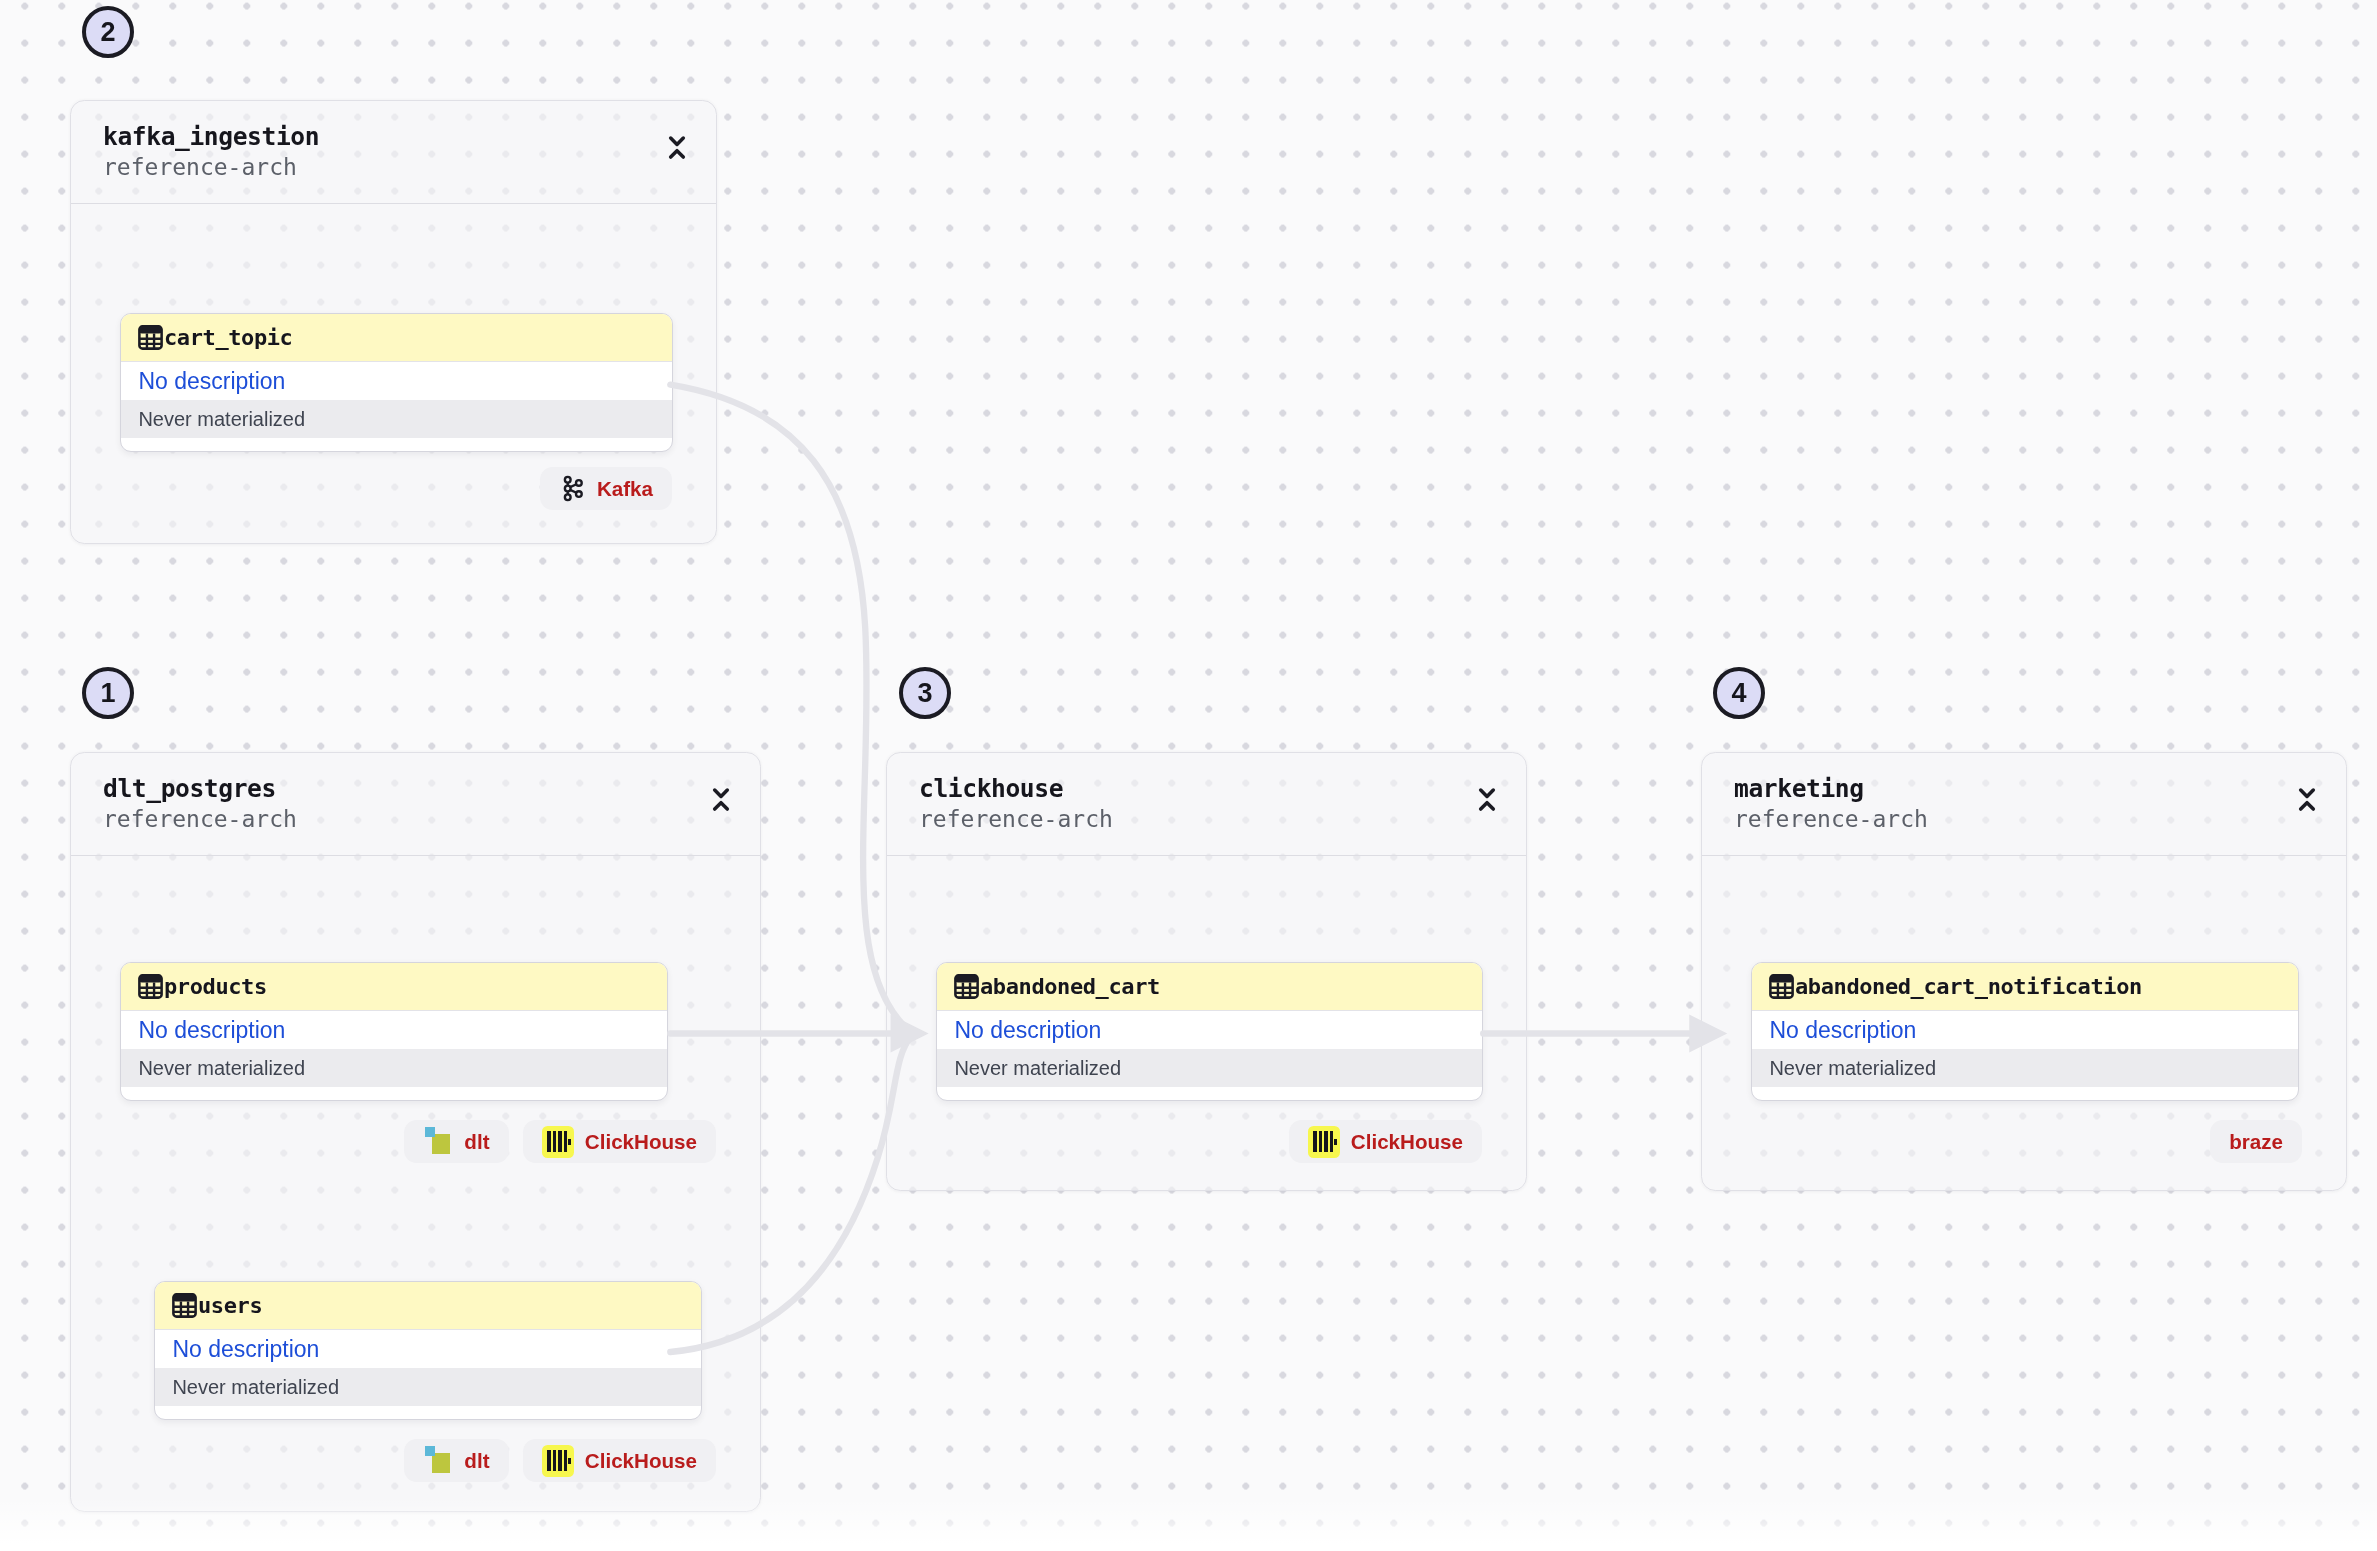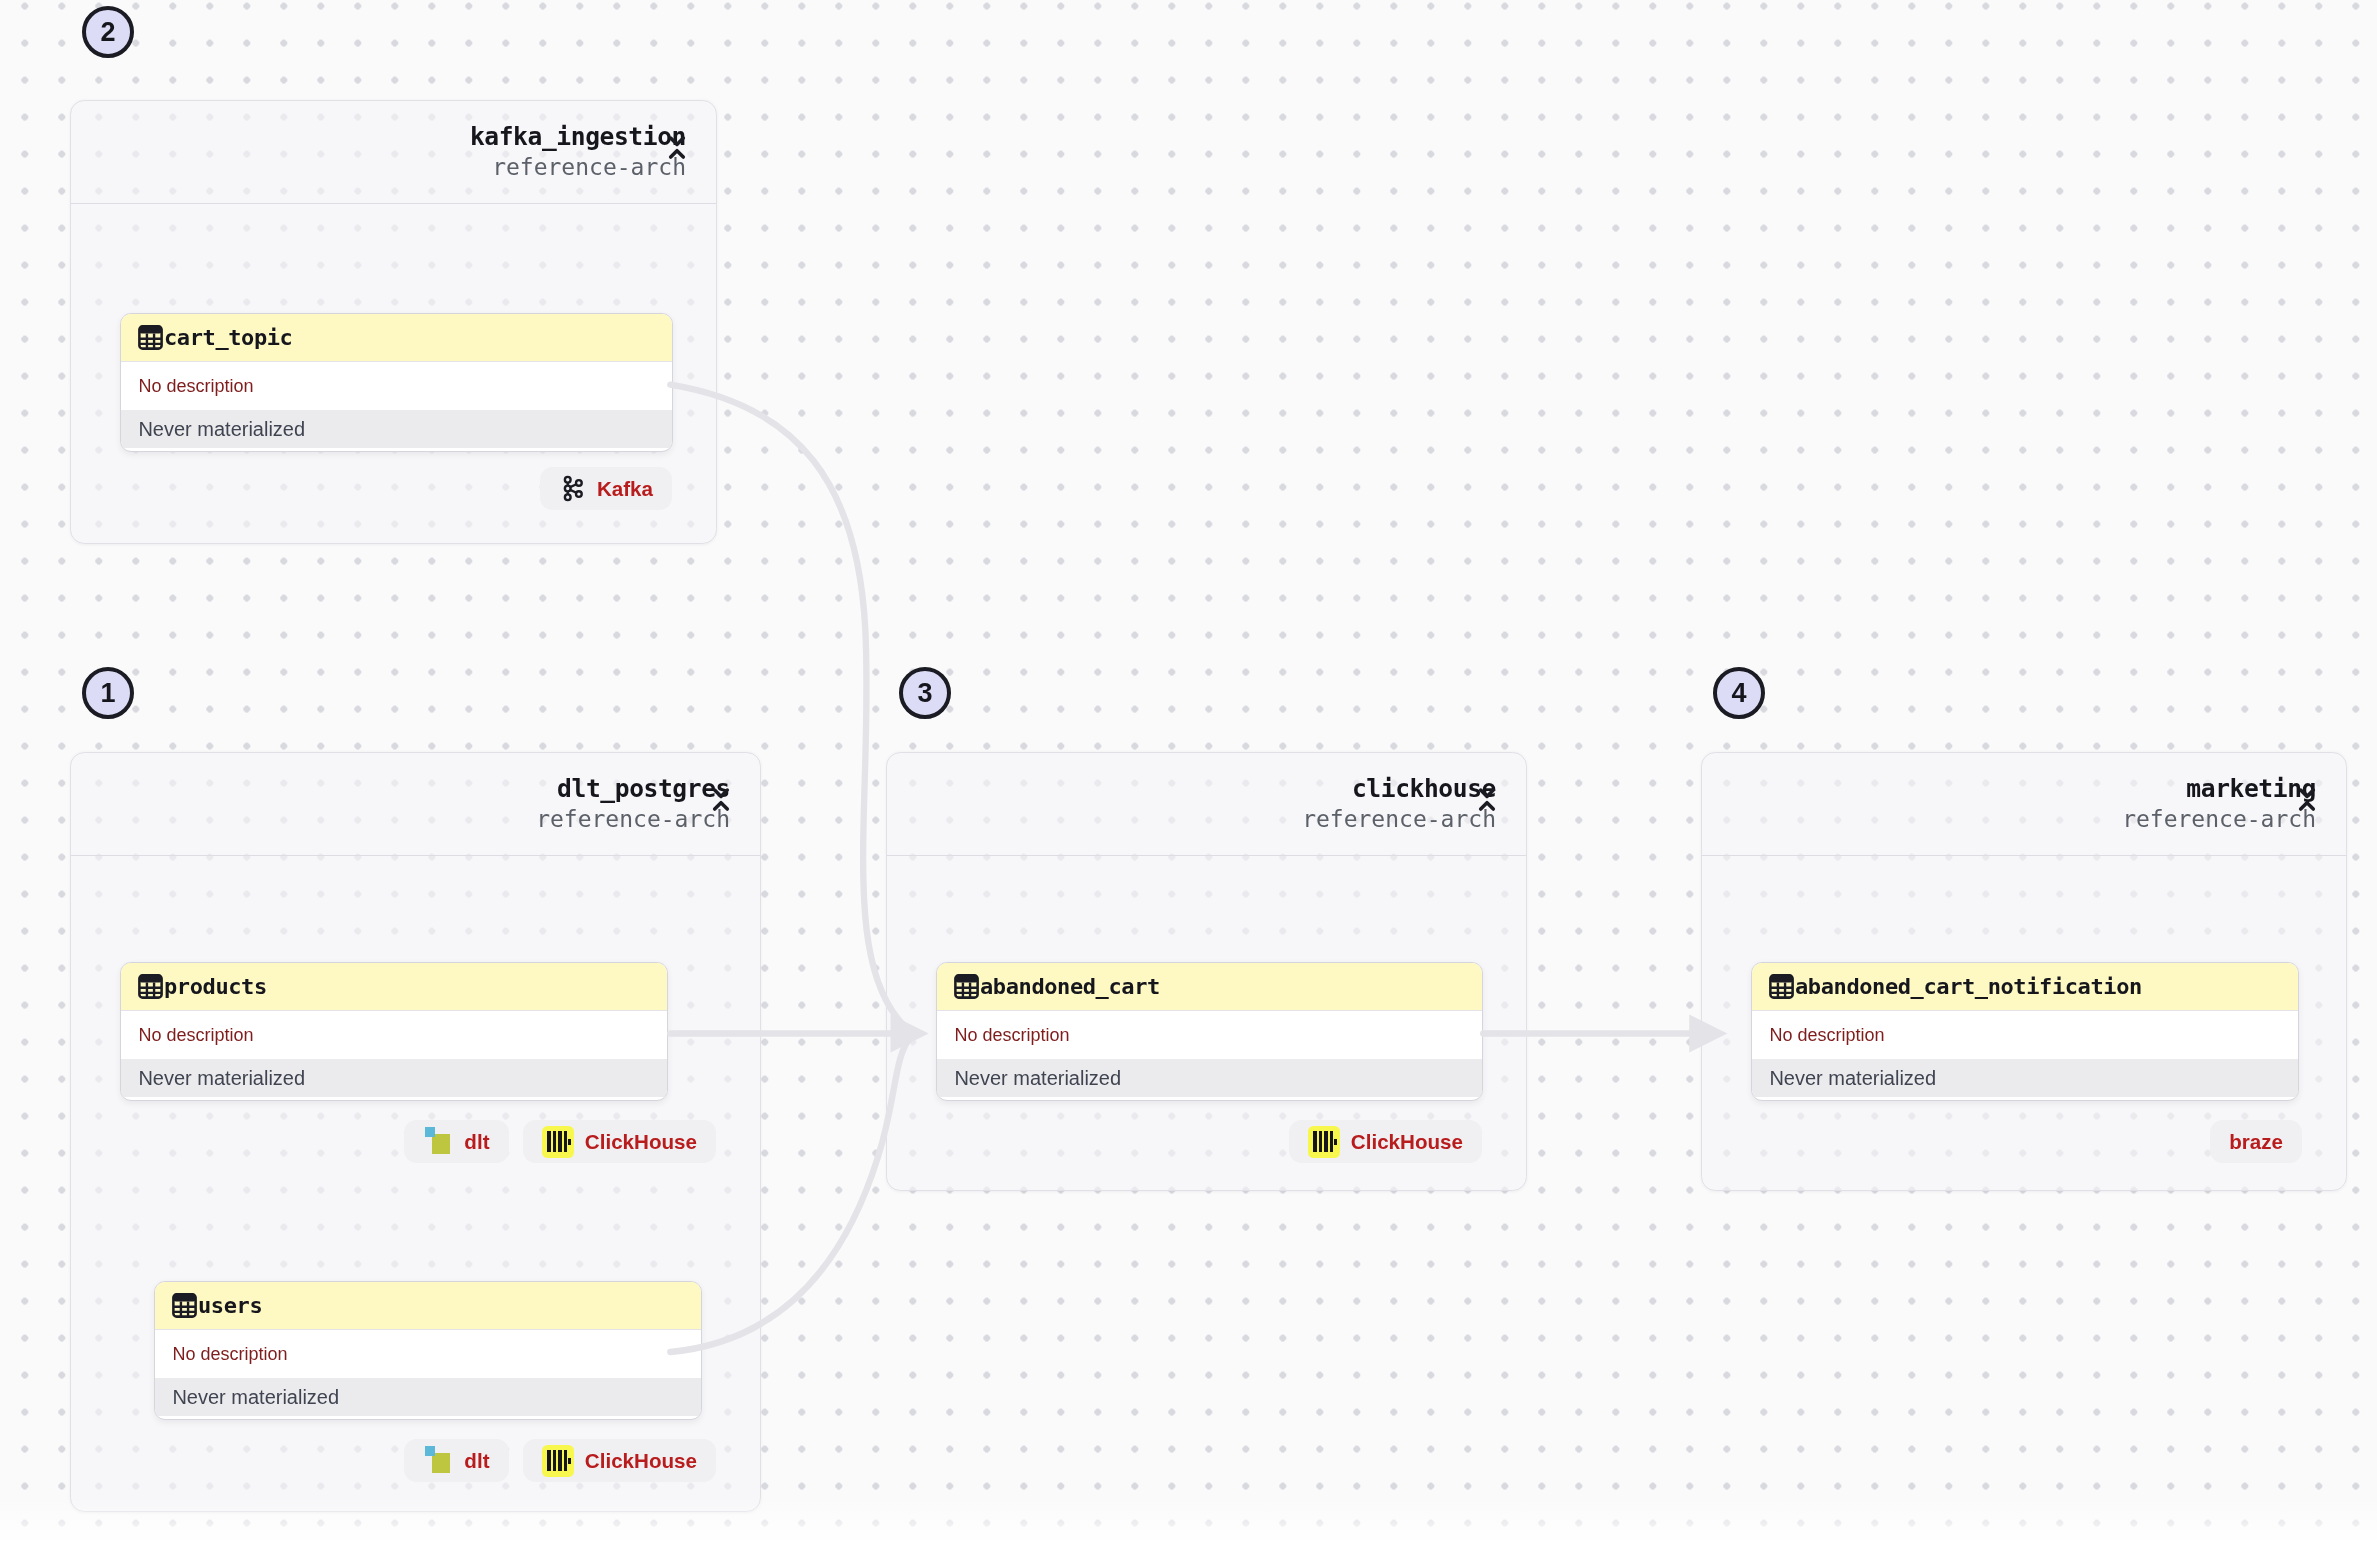--- a/index.html
+++ b/index.html
@@ -12,21 +12,20 @@
   }
   .group{
     position:absolute;background:rgba(245,245,247,0.62);
     border:1.6px solid #e0e0e6;border-radius:14.3px;
     box-shadow:0 0.8px 3.2px rgba(20,20,40,0.05);z-index:1;
   }
   .group-header{
     position:absolute;left:0;top:0;right:0;height:103px;
     border-bottom:1.6px solid #dddde3;box-sizing:border-box;
     padding:22px 30px 0 32px;
-    text-align:right;
   }
   .group-title{
     font-family:"DejaVu Sans Mono",monospace;font-weight:bold;
     font-size:24.6px;color:#16161d;letter-spacing:-0.4px;line-height:1.15;
   }
   .group-subtitle{
     font-family:"DejaVu Sans Mono",monospace;font-size:23px;color:#5c6069;
     margin-top:3.2px;
   }
   .collapse-btn{
@@ -40,22 +39,22 @@
   }
   .asset-header{
     height:48px;background:#fef9c3;border-bottom:1.6px solid #e3e3e8;
     display:flex;align-items:center;padding:0 16px;box-sizing:border-box;
   }
   .asset-name{
     font-family:"DejaVu Sans Mono",monospace;font-weight:bold;
     font-size:22px;color:#16161d;letter-spacing:-0.4px;
   }
   .asset-desc{
-    height:48px;display:flex;align-items:center;padding:0 17.4px;
-    font-size:18px;color:#7f1d1d;background:#ffffff;
+    height:38px;display:flex;align-items:center;padding:0 17.4px;
+    font-size:23px;color:#1d4ed8;background:#ffffff;
   }
   .asset-status{
     height:38px;display:flex;align-items:center;padding:0 17.4px;
     font-size:20px;color:#3f4450;background:#ebebee;
   }
   .tag-row{
     position:absolute;display:flex;gap:14.3px;justify-content:flex-end;
     right:44px;z-index:3;
   }
   .tag{

